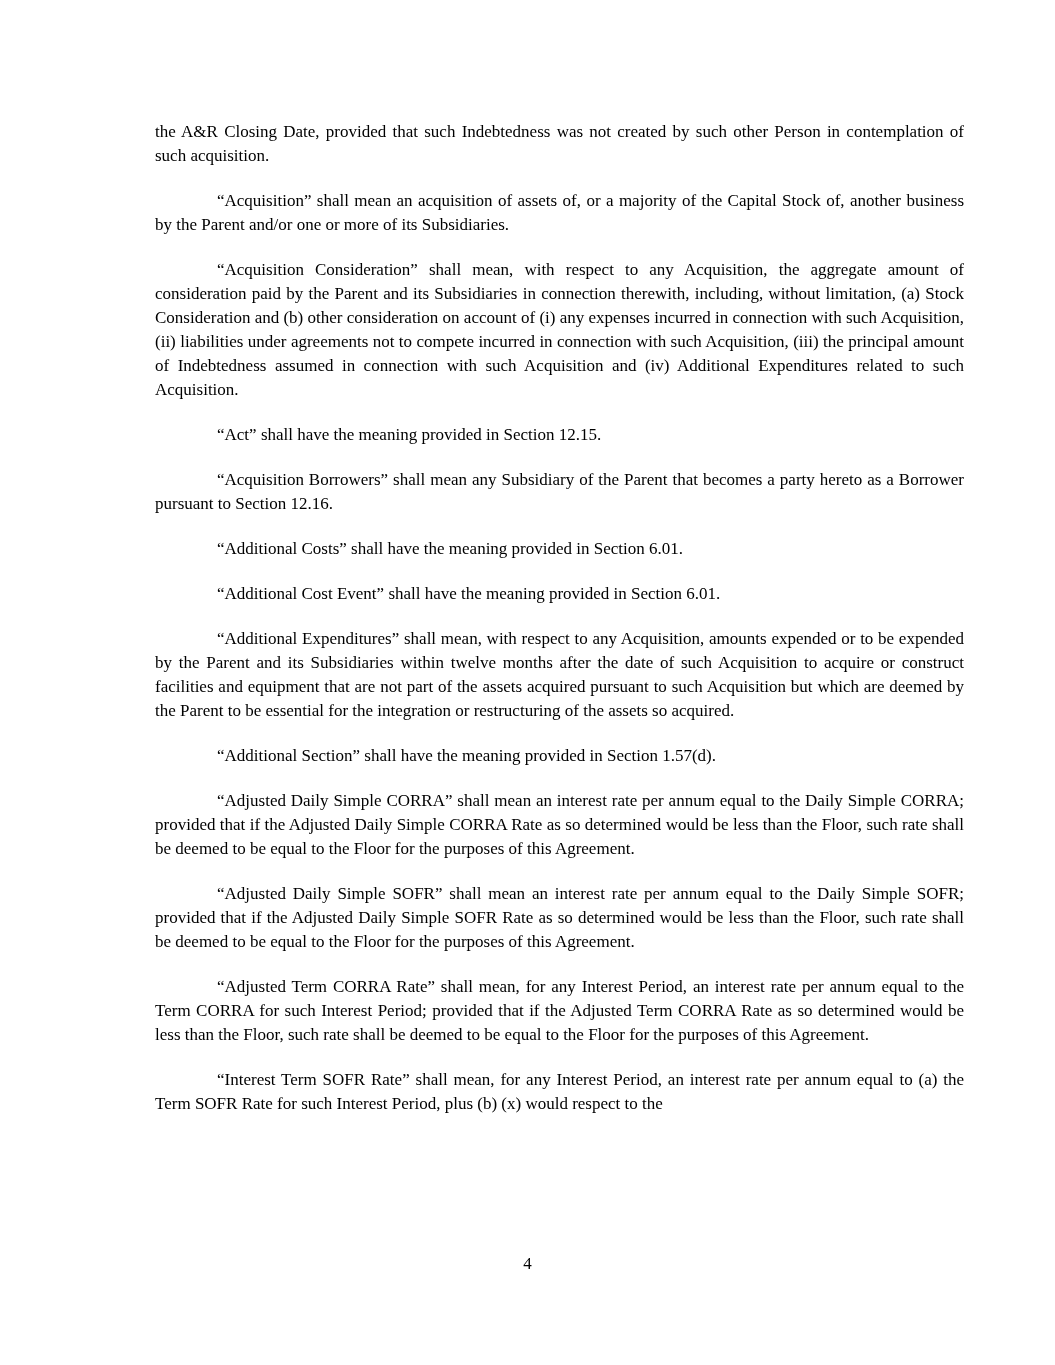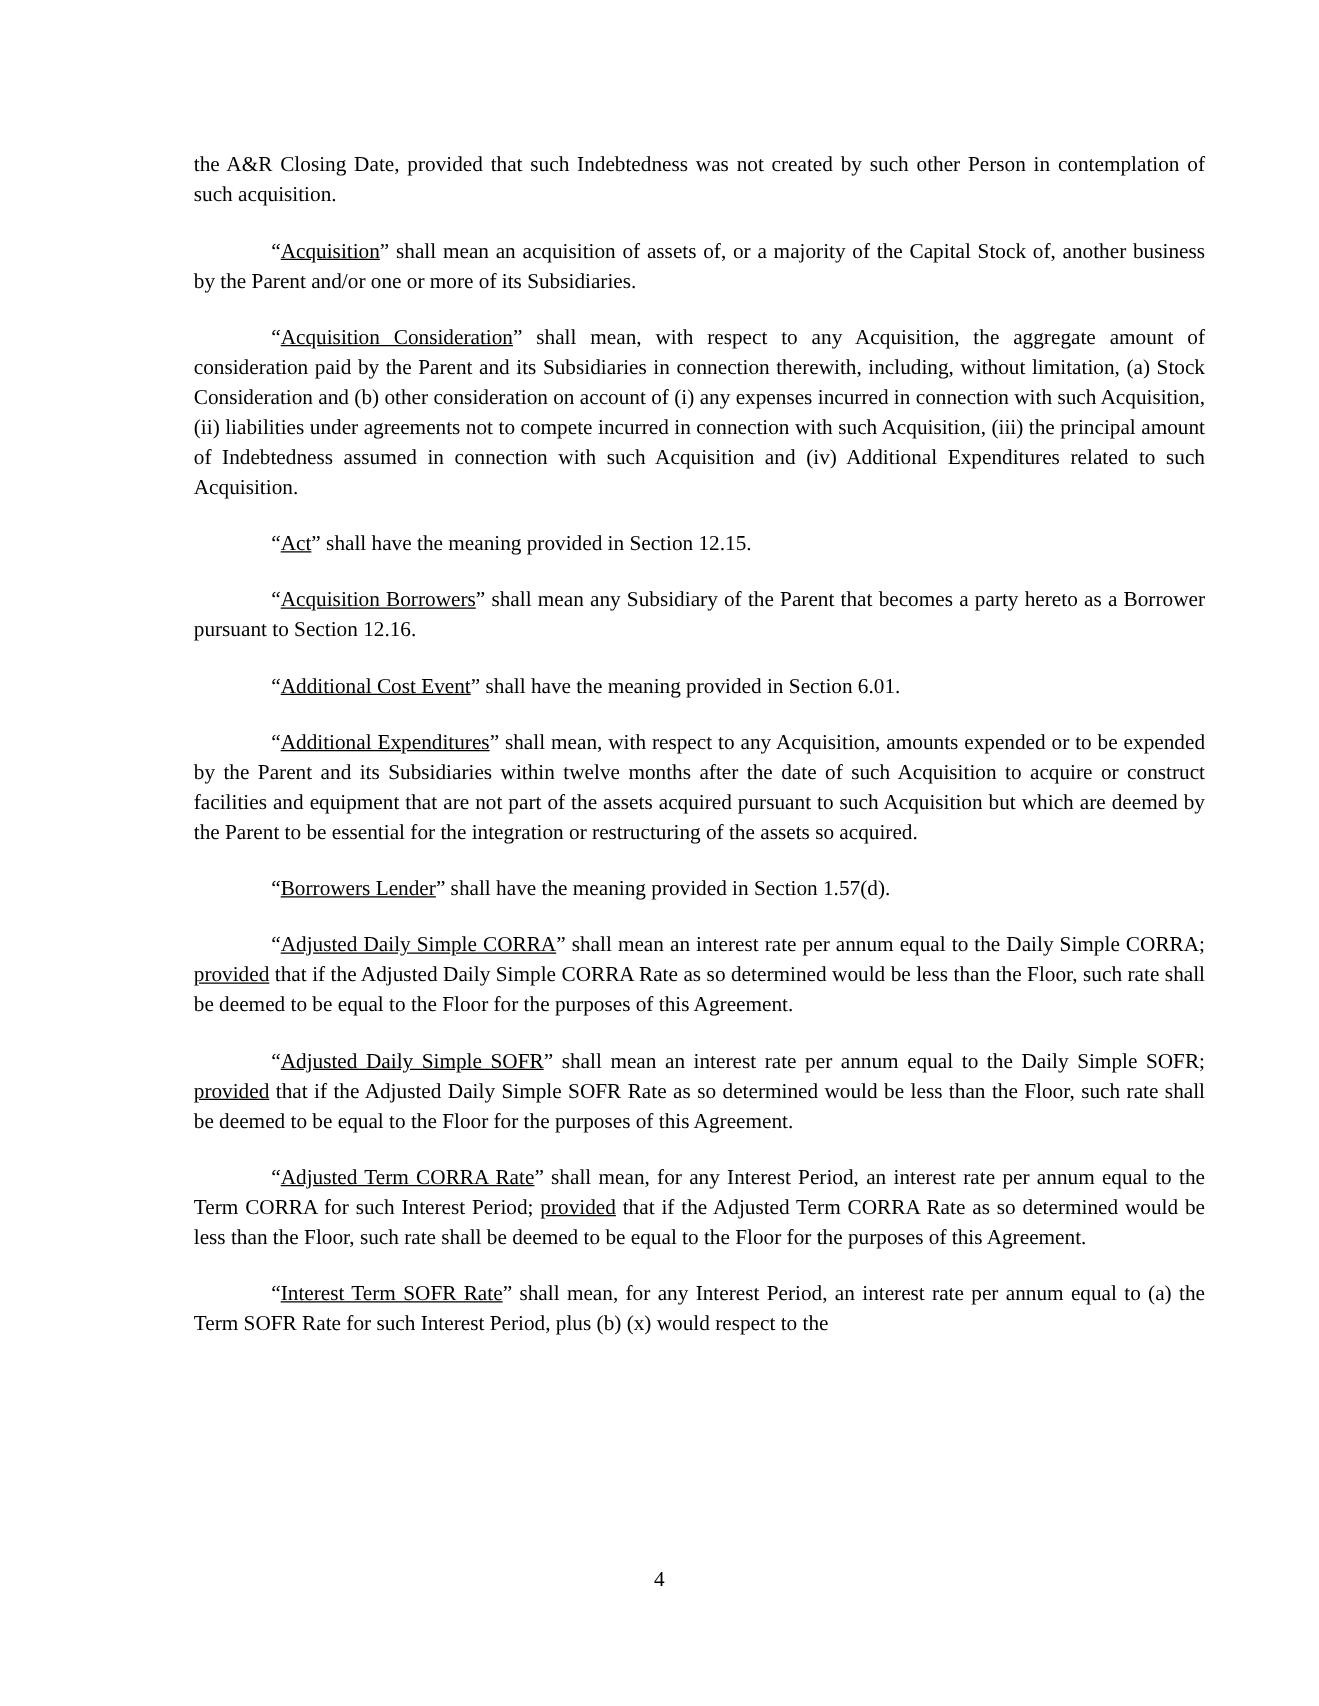--- a/index.html
+++ b/index.html
@@ -27,21 +27,20 @@
     margin-left: 32px;
   }
   p.para {
     margin: 0 0 21px 0;
     padding: 0;
   }
   p.para.indent {
     text-indent: 62px;
   }
   .u {
-    text-decoration: underline;
   }
   .i {
   }
   .footer {
     position: absolute;
     top: 1252px;
     left: 0;
     width: 100%;
     text-align: center;
     font-size: 17px;
@@ -50,22 +49,23 @@
 </head>
 <body>
 
 <div class="page">
   <div class="doc-body">
       <p class="para"><span>the A&amp;R Closing Date, provided that such Indebtedness was not created by such other Person in contemplation of such acquisition.</span></p>
       <p class="para indent"><span>“</span><span class="u">Acquisition</span><span>” shall mean an acquisition of assets of, or a majority of the Capital Stock of, another business by the Parent and/or one or more of its Subsidiaries.</span></p>
       <p class="para indent"><span>“</span><span class="u">Acquisition Consideration</span><span>” shall mean, with respect to any Acquisition, the aggregate amount of consideration paid by the Parent and its Subsidiaries in connection therewith, including, without limitation, (a) Stock Consideration and (b) other consideration on account of (i) any expenses incurred in connection with such Acquisition, (ii) liabilities under agreements not to compete incurred in connection with such Acquisition, (iii) the principal amount of Indebtedness assumed in connection with such Acquisition and (iv) Additional Expenditures related to such Acquisition.</span></p>
       <p class="para indent"><span>“</span><span class="u">Act</span><span>” shall have the meaning provided in Section 12.15.</span></p>
       <p class="para indent"><span>“</span><span class="u">Acquisition Borrowers</span><span>” shall mean any Subsidiary of the Parent that becomes a party hereto as a Borrower pursuant to Section 12.16.</span></p>
+      <p class="para indent"><span>“</span><span class="u">Additional Costs</span><span>” shall have the meaning provided in Section 6.01.</span></p>
       <p class="para indent"><span>“</span><span class="u">Additional Cost Event</span><span>” shall have the meaning provided in Section 6.01.</span></p>
       <p class="para indent"><span>“</span><span class="u">Additional Expenditures</span><span>” shall mean, with respect to any Acquisition, amounts expended or to be expended by the Parent and its Subsidiaries within twelve months after the date of such Acquisition to acquire or construct facilities and equipment that are not part of the assets acquired pursuant to such Acquisition but which are deemed by the Parent to be essential for the integration or restructuring of the assets so acquired.</span></p>
-      <p class="para indent"><span>“</span><span class="u">Borrowers Lender</span><span>” shall have the meaning provided in Section 1.57(d).</span></p>
+      <p class="para indent"><span>“</span><span class="u">Additional Section</span><span>” shall have the meaning provided in Section 1.57(d).</span></p>
       <p class="para indent"><span>“</span><span class="u">Adjusted Daily Simple CORRA</span><span>” shall mean an interest rate per annum equal to the Daily Simple CORRA; </span><span class="u">provided</span><span> that if the Adjusted Daily Simple CORRA Rate as so determined would be less than the Floor, such rate shall be deemed to be equal to the Floor for the purposes of this Agreement.</span></p>
       <p class="para indent"><span>“</span><span class="u">Adjusted Daily Simple SOFR</span><span>” shall mean an interest rate per annum equal to the Daily Simple SOFR; </span><span class="u">provided</span><span> that if the Adjusted Daily Simple SOFR Rate as so determined would be less than the Floor, such rate shall be deemed to be equal to the Floor for the purposes of this Agreement.</span></p>
       <p class="para indent"><span>“</span><span class="u">Adjusted Term CORRA Rate</span><span>” shall mean, for any Interest Period, an interest rate per annum equal to the Term CORRA for such Interest Period; </span><span class="u">provided</span><span> that if the Adjusted Term CORRA Rate as so determined would be less than the Floor, such rate shall be deemed to be equal to the Floor for the purposes of this Agreement.</span></p>
       <p class="para indent"><span>“</span><span class="u">Interest Term SOFR Rate</span><span>” shall mean, for any Interest Period, an interest rate per annum equal to (a) the Term SOFR Rate for such Interest Period, </span><span class="i">plus</span><span> (b) (x) would respect to the</span></p>
     </div>
   <div class="footer">4</div>
 </div>
 
 </body></html>

